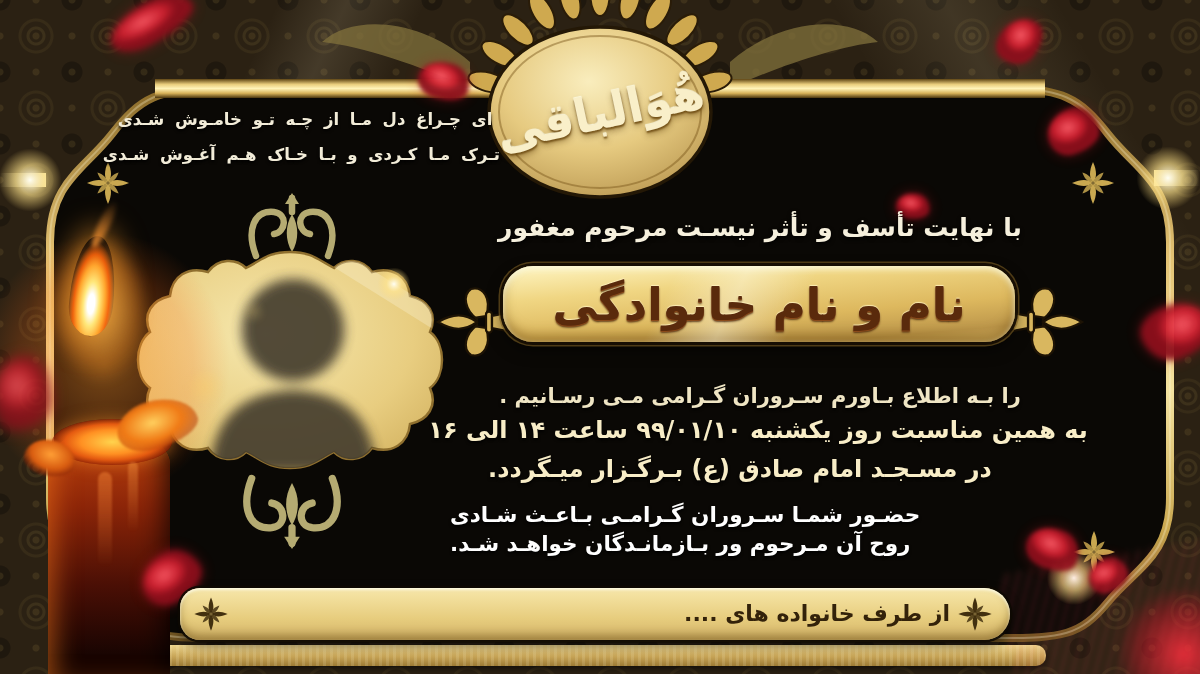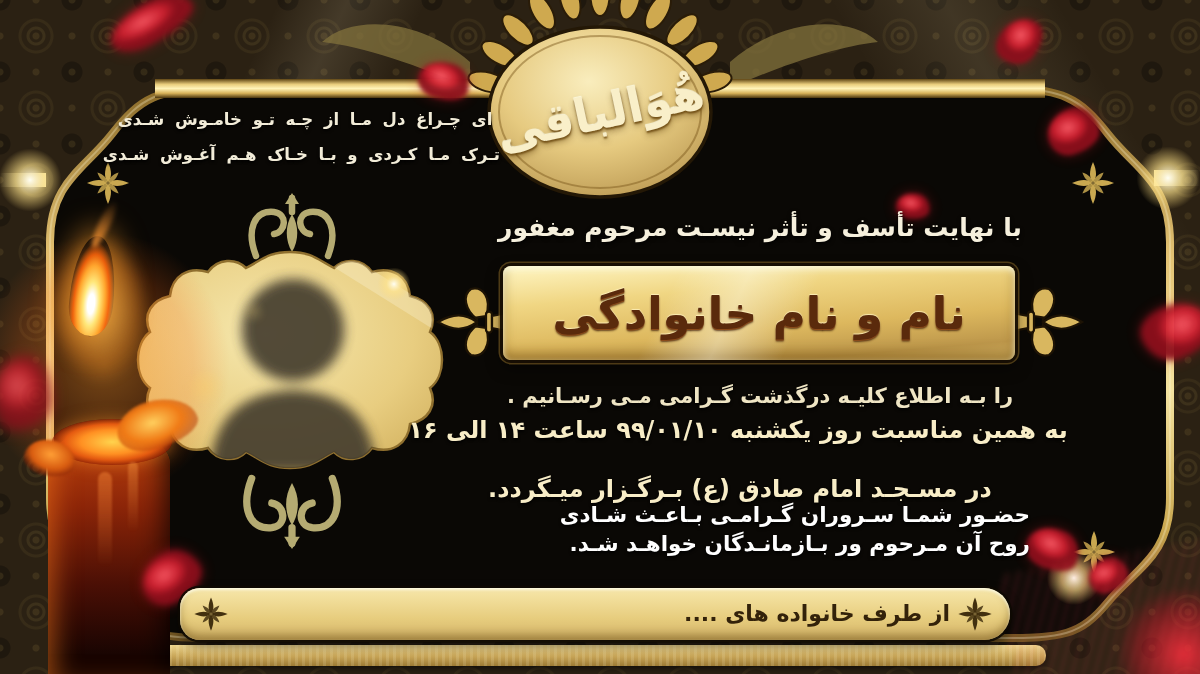--- a/index.html
+++ b/index.html
@@ -39,30 +39,30 @@
 
   
   .verse{width:390px;color:#f2ecd8;font-size:16.5px;font-weight:bold;line-height:35px;
     text-align:center;word-spacing:5px;text-shadow:0 2px 3px rgba(0,0,0,.9);}
   .verse-left{left:110px;top:102px;}
   .verse-right{left:700px;top:100px;}
   .intro-line{left:470px;top:213px;width:580px;text-align:center;font-size:25px;font-weight:bold;
     color:#f6f0dd;text-shadow:0 2px 4px rgba(0,0,0,.95);}
   .announce-line{left:470px;top:384px;width:580px;text-align:center;font-size:21px;font-weight:bold;
     color:#efe5c4;text-shadow:0 2px 3px rgba(0,0,0,.9);}
-  .schedule-line{left:408px;top:416px;width:660px;text-align:center;font-size:24px;font-weight:bold;
+  .schedule-line{left:428px;top:416px;width:660px;text-align:center;font-size:24px;font-weight:bold;
     color:#f8edc7;text-shadow:0 2px 3px rgba(0,0,0,.9);}
   .venue-line{left:450px;top:455px;width:580px;text-align:center;font-size:24px;font-weight:bold;
-    color:#f8edc7;text-shadow:0 2px 3px rgba(0,0,0,.9);margin-top:20px;}
-  .gratitude{left:450px;top:500px;width:580px;text-align:right;font-size:21.5px;font-weight:bold;
+    color:#f8edc7;text-shadow:0 2px 3px rgba(0,0,0,.9);}
+  .gratitude{left:450px;top:500px;width:580px;text-align:left;font-size:21.5px;font-weight:bold;
     color:#ffffff;line-height:29px;text-shadow:0 2px 3px rgba(0,0,0,.9);}
 
   
   .name-plate{
-    left:503px;top:266px;width:512px;height:94px;border-radius:8px;
+    left:503px;top:266px;width:512px;height:76px;border-radius:30px;
     background:linear-gradient(175deg,#fff6c4,#f0d683 30%,#ddb85e 62%,#bd974b 86%,#d8b869);
     box-shadow:0 0 0 3px rgba(18,11,2,.92),0 0 0 4.5px rgba(125,95,35,.6),
       inset 0 3px 6px rgba(255,255,230,.85),inset 0 -7px 12px rgba(115,78,14,.55),
       0 7px 16px rgba(0,0,0,.6);
     display:flex;align-items:center;justify-content:center;
   }
   .name-plate::before{content:"";position:absolute;inset:0;border-radius:inherit;
     background:linear-gradient(115deg, rgba(255,255,240,0) 32%, rgba(255,255,240,.40) 45%, rgba(255,255,240,0) 58%);}
   .name-plate-text{
     position:relative;font-size:45px;font-weight:bold;letter-spacing:1px;color:#5a2a0c;
@@ -316,21 +316,21 @@
   </div>
   <div class="verse verse-right abs rtl">
   </div>
 
   <div class="intro-line abs rtl nowrap">با نهایت تأسف و تأثر نیسـت مرحوم مغفور</div>
 
   <div class="name-plate abs">
     <span class="name-plate-text rtl nowrap">نام و نام خانوادگی</span>
   </div>
 
-  <div class="announce-line abs rtl nowrap">را بـه اطلاع کلیـه درگذشت گـرامی مـی رسـانیم .</div>
+  <div class="announce-line abs rtl nowrap">را بـه اطلاع بـاورم سـروران گـرامی مـی رسـانیم .</div>
   <div class="schedule-line abs rtl nowrap">به همین مناسبت روز یکشنبه ۹۹/۰۱/۱۰ ساعت ۱۴ الی ۱۶</div>
   <div class="venue-line abs rtl nowrap">در مسـجـد امام صادق (ع) بـرگـزار میـگردد.</div>
   <div class="gratitude abs rtl">
     <div class="nowrap">حضـور شمـا سـروران گـرامـی بـاعـث شـادی</div>
     <div class="nowrap">روح آن مـرحوم ور بـازمانـدگان خواهـد شـد.</div>
   </div>
 
   <div class="signature-banner abs">
     <svg class="banner-rosette left" viewBox="-24 -24 48 48">
         <use href="#rosette"></use>

